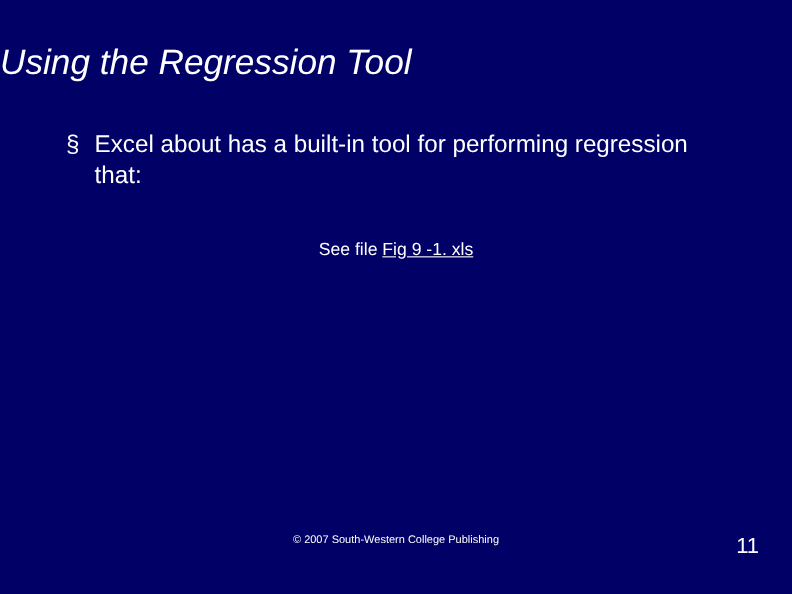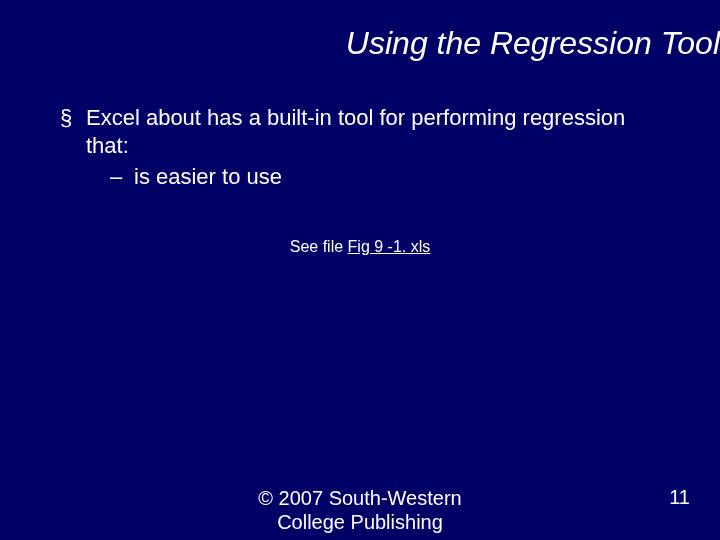--- a/index.html
+++ b/index.html
@@ -15,25 +15,25 @@
     font-family: Arial, Helvetica, sans-serif;
     position: relative;
   }
   .slide {
     width: 720px;
     height: 540px;
     box-sizing: border-box;
     position: relative;
   }
   .title {
-    text-align: right;
+    text-align: left;
     font-style: italic;
     font-size: 32px;
     font-weight: normal;
-    padding-top: 25px;
+    padding-top: 38px;
     margin: 0;
   }
   .body {
     padding: 42px 60px 0 60px;
     font-size: 22px;
     line-height: 1.25;
   }
   ul.level1 {
     list-style: none;
     margin: 0;
@@ -80,21 +80,21 @@
     bottom: 10px;
     left: 0;
     width: 100%;
     height: 44px;
   }
   .copyright {
     position: absolute;
     left: 50%;
     transform: translateX(-50%);
     text-align: center;
-    font-size: 20px;
+    font-size: 10px;
     line-height: 1.2;
     width: 260px;
   }
   .pagenum {
     position: absolute;
     right: 30px;
     top: 0;
     font-size: 20px;
   }
 </style>
@@ -103,21 +103,20 @@
 
 <div class="slide">
 
   <h1 class="title">Using the Regression Tool</h1>
 
   <div class="body">
     <ul class="level1">
       <li>
         <span>Excel about has a built-in tool for performing regression that:</span>
         <ul class="level2">
-          <li>is easier to use</li>
         </ul>
       </li>
     </ul>
 
     <div class="see-file">
       <span>See file </span><a href="#">Fig 9 -1. xls</a>
     </div>
   </div>
 
   <div class="footer">

